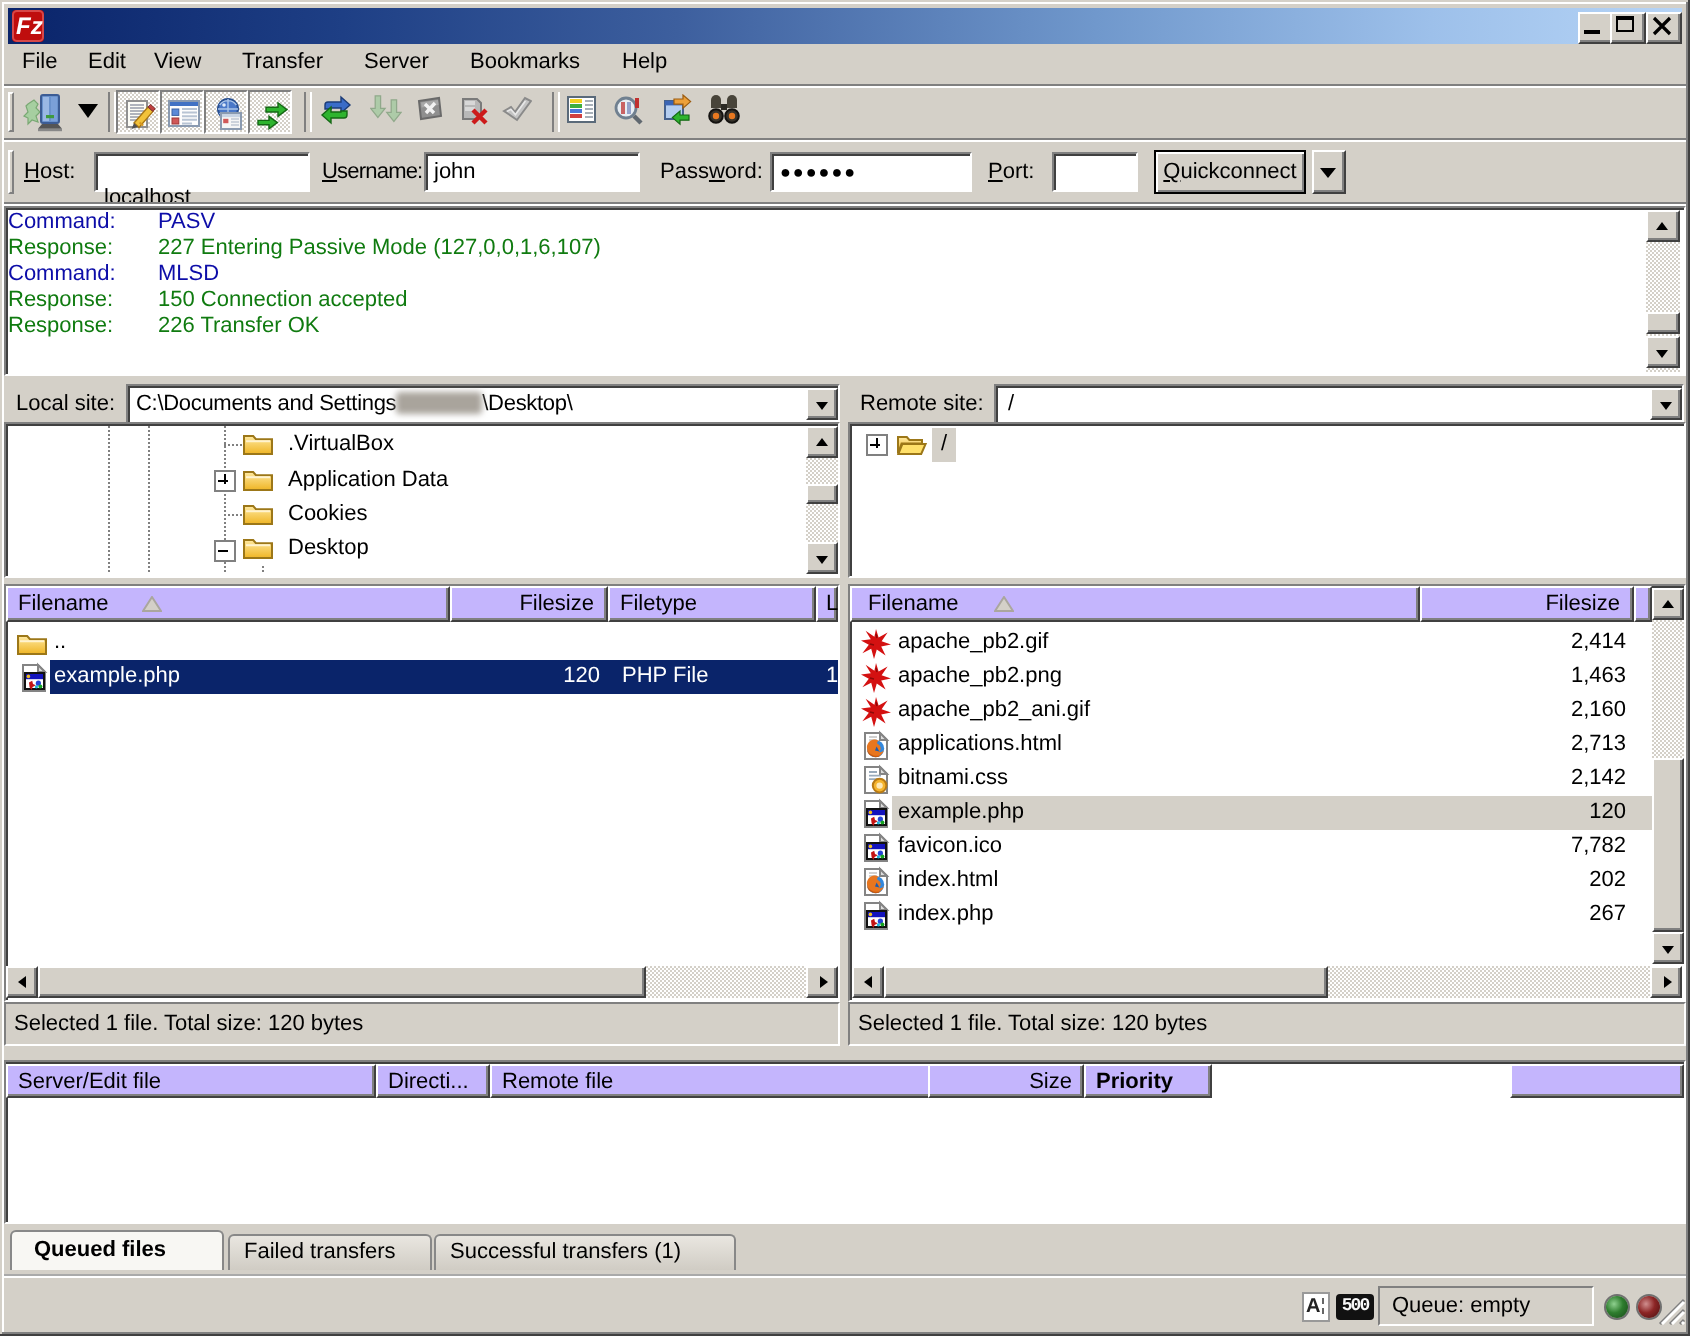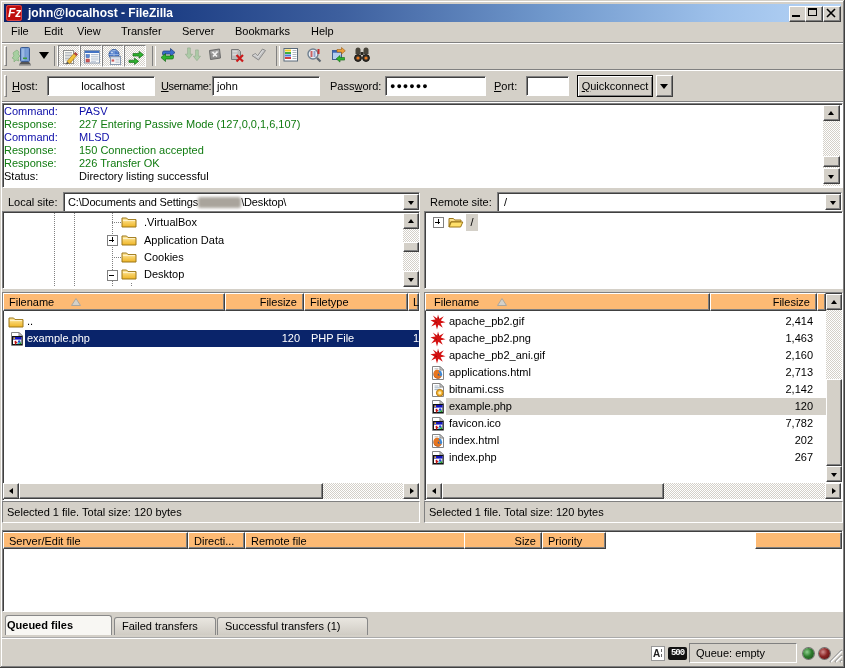--- a/index.html
+++ b/index.html
@@ -9,21 +9,21 @@
   box-shadow:inset -1px -1px 0 #404040, inset 1px 1px 0 #d4d0c8,
              inset -2px -2px 0 #808080, inset 2px 2px 0 #ffffff;}
 .abs{position:absolute;}
 .raised{background:#d4d0c8;border:1px solid;border-color:#ffffff #404040 #404040 #ffffff;
   box-shadow:inset -1px -1px 0 #808080;}
 .sunken{background:#fff;border:1px solid;border-color:#808080 #ffffff #ffffff #808080;
   box-shadow:inset 1px 1px 0 #404040;}
 .sunkengray{background:#d4d0c8;border:1px solid;border-color:#808080 #ffffff #ffffff #808080;}
 .field{background:#fff;border:1px solid;border-color:#808080 #ffffff #ffffff #808080;
   box-shadow:inset 1px 1px 0 #404040;}
-.hdr{position:absolute;background:#fdba74;border:1px solid;border-color:#ffffff #404040 #404040 #ffffff;
+.hdr{position:absolute;background:#c4b5fd;border:1px solid;border-color:#ffffff #404040 #404040 #ffffff;
   box-shadow:inset -1px -1px 0 #808080;line-height:16px;padding-left:5px;box-sizing:border-box;}
 .checker{background-color:#d4d0c8;
   background-image:linear-gradient(45deg,#fff 25%,transparent 25%,transparent 75%,#fff 75%),
                    linear-gradient(45deg,#fff 25%,transparent 25%,transparent 75%,#fff 75%);
   background-size:2px 2px;background-position:0 0,1px 1px;}
 .groove{position:absolute;height:2px;border-top:1px solid #808080;border-bottom:1px solid #ffffff;box-sizing:border-box;}
 .grip{position:absolute;width:3px;border:1px solid;border-color:#ffffff #808080 #808080 #ffffff;box-sizing:border-box;}
 .sbtn{position:absolute;width:16px;height:16px;background:#d4d0c8;border:1px solid;
   border-color:#ffffff #404040 #404040 #ffffff;box-shadow:inset -1px -1px 0 #808080;box-sizing:border-box;}
 .tri{position:absolute;width:0;height:0;}
@@ -38,21 +38,20 @@
 </style>
 </head>
 <body>
 <div class="win">
 <div class="abs" style="left:4px;top:4px;width:837px;height:18px;background:linear-gradient(90deg,#0a246a 0%,#1e3f85 20%,#3d5f9e 40%,#7098cc 65%,#9dc0ea 85%,#b6d4f6 100%);">
   <svg class="abs" style="left:2px;top:1px;" width="16" height="16" viewBox="0 0 16 16">
     <rect x="0" y="0" width="16" height="16" rx="2" fill="#bf0d0d"></rect>
     <rect x="0.5" y="0.5" width="15" height="15" rx="2" fill="none" stroke="#e87070" stroke-width="1" opacity="0.6"></rect>
     <text x="2" y="12" font-family="Liberation Sans,sans-serif" font-size="12" font-style="italic" font-weight="bold" fill="#ffffff">Fz</text>
   </svg>
-  <div class="abs" style="left:24px;top:0;width:600px;height:18px;line-height:18px;color:#fff;font-size:12px;font-weight:bold;">john@localhost - FileZilla</div>
 </div>
 <div class="abs raised" style="left:789px;top:6px;width:16px;height:14px;">
   <div class="abs" style="left:2px;top:8px;width:8px;height:2px;background:#000;"></div>
 </div>
 <div class="abs raised" style="left:805px;top:6px;width:16px;height:14px;">
   <div class="abs" style="left:2px;top:1px;width:9px;height:8px;border:1px solid #000;border-top:2px solid #000;box-sizing:border-box;"></div>
 </div>
 <div class="abs raised" style="left:823px;top:6px;width:16px;height:14px;">
   <svg class="abs" style="left:2px;top:1px;" width="10" height="10" viewBox="0 0 10 10">
     <path d="M1 1 L9 9 M9 1 L1 9" stroke="#000" stroke-width="1.6"></path>
@@ -167,21 +166,21 @@
   <circle cx="12" cy="11" r="3.4" fill="#38342c" stroke="#141210"></circle>
   <circle cx="4" cy="11" r="1.6" fill="#e87820"></circle>
   <circle cx="12" cy="11" r="1.6" fill="#e87820"></circle>
   <path d="M3 4 a2.5 2.5 0 0 1 5 0 v4 h-5 z" fill="#48443a" transform="translate(-1.5,-1)"></path>
   <path d="M3 4 a2.5 2.5 0 0 1 5 0 v4 h-5 z" fill="#48443a" transform="translate(6.5,-1)"></path>
   <rect x="6.5" y="5" width="3" height="3" fill="#2c2a24"></rect>
 </svg>
 <div class="groove" style="left:2px;top:69px;width:841px;"></div>
 <div class="grip" style="left:4px;top:75px;height:22px;"></div>
 <span class="lbl" style="left:12px;top:76px;"><u>H</u>ost:</span>
-<div class="abs field" style="left:47px;top:76px;width:108px;height:20px;box-sizing:border-box;line-height:16px;padding:1px 0 0 4px;text-align:center;">localhost</div>
+<div class="abs field" style="left:47px;top:76px;width:108px;height:20px;box-sizing:border-box;line-height:16px;padding:14px 0 0 4px;">localhost</div>
 <span class="lbl" style="left:161px;top:76px;letter-spacing:-0.4px;"><u>U</u>sername:</span>
 <div class="abs field" style="left:212px;top:76px;width:108px;height:20px;box-sizing:border-box;line-height:16px;padding:1px 0 0 4px;">john</div>
 <span class="lbl" style="left:330px;top:76px;">Pass<u>w</u>ord:</span>
 <div class="abs field" style="left:385px;top:76px;width:101px;height:20px;box-sizing:border-box;line-height:13px;padding:3px 0 0 4px;font-size:9px;letter-spacing:1px;">●●●●●●</div>
 <span class="lbl" style="left:494px;top:76px;"><u>P</u>ort:</span>
 <div class="abs field" style="left:526px;top:76px;width:43px;height:20px;box-sizing:border-box;"></div>
 <div class="abs" style="left:577px;top:75px;width:76px;height:22px;background:#d4d0c8;border:1px solid #000;box-shadow:inset 1px 1px 0 #ffffff, inset -1px -1px 0 #808080;box-sizing:border-box;text-align:center;line-height:20px;"><u>Q</u>uickconnect</div>
 <div class="abs raised" style="left:656px;top:75px;width:17px;height:22px;box-sizing:border-box;">
   <div class="tri" style="left:3px;top:8px;border-left:4.5px solid transparent;border-right:4.5px solid transparent;border-top:5px solid #000;"></div>
 </div>
@@ -200,24 +199,20 @@
         <span style="left:0px;">Command:</span>
         <span style="left:75px;">MLSD</span>
       </div>
   <div class="logline" style="top:39px;color:#107b10;">
         <span style="left:0px;">Response:</span>
         <span style="left:75px;">150 Connection accepted</span>
       </div>
   <div class="logline" style="top:52px;color:#107b10;">
         <span style="left:0px;">Response:</span>
         <span style="left:75px;">226 Transfer OK</span>
-      </div>
-  <div class="logline" style="top:65px;color:#000;">
-        <span style="left:0px;">Status:</span>
-        <span style="left:75px;">Directory listing successful</span>
       </div>
 </div>
 <div class="abs checker" style="left:823px;top:105px;width:17px;height:81px;"></div>
 <div class="sbtn" style="left:823px;top:105px;width:17px;">
   <div class="tri" style="left:4px;top:5px;border-left:3.5px solid transparent;border-right:3.5px solid transparent;border-bottom:4px solid #000;"></div>
 </div>
 <div class="abs raised" style="left:823px;top:156px;width:17px;height:11px;box-sizing:border-box;"></div>
 <div class="sbtn" style="left:823px;top:168px;width:17px;">
   <div class="tri" style="left:4px;top:6px;border-left:3.5px solid transparent;border-right:3.5px solid transparent;border-top:4px solid #000;"></div>
 </div>
@@ -428,23 +423,23 @@
 <div class="abs raised" style="left:442px;top:483px;width:222px;height:16px;box-sizing:border-box;"></div>
 <div class="sbtn" style="left:825px;top:483px;">
   <div class="tri" style="left:6px;top:4px;border-top:3.5px solid transparent;border-bottom:3.5px solid transparent;border-left:4px solid #000;"></div>
 </div>
 <div class="abs sunkengray" style="left:424px;top:501px;width:419px;height:22px;box-sizing:border-box;line-height:20px;padding-left:4px;">Selected 1 file. Total size: 120 bytes</div>
 <div class="abs sunken" style="left:2px;top:530px;width:841px;height:82px;box-sizing:border-box;background:#fff;"></div>
 <div class="hdr" style="left:3px;top:532px;width:185px;height:17px;">Server/Edit file</div>
 <div class="hdr" style="left:188px;top:532px;width:57px;height:17px;">Directi...</div>
 <div class="hdr" style="left:245px;top:532px;width:224px;height:17px;">Remote file</div>
 <div class="hdr" style="left:464px;top:532px;width:78px;height:17px;text-align:right;padding-right:5px;padding-left:0;">Size</div>
-<div class="hdr" style="left:542px;top:532px;width:64px;height:17px;">Priority</div>
+<div class="hdr" style="left:542px;top:532px;width:64px;height:17px;font-weight:bold;">Priority</div>
 <div class="hdr" style="left:755px;top:532px;width:87px;height:17px;"></div>
-<div class="abs" style="left:5px;top:615px;width:107px;height:20px;background:#f8f7f3;border:1px solid #888;border-bottom:none;border-radius:3px 3px 0 0;font-weight:bold;line-height:19px;padding-left:1px;box-sizing:border-box;">Queued files</div>
+<div class="abs" style="left:5px;top:615px;width:107px;height:20px;background:#f8f7f3;border:1px solid #888;border-bottom:none;border-radius:3px 3px 0 0;font-weight:bold;line-height:19px;padding-left:11px;box-sizing:border-box;">Queued files</div>
 <div class="abs" style="left:114px;top:617px;width:102px;height:18px;background:linear-gradient(#e9e6e0,#d0ccc4);border:1px solid #888;border-bottom:none;border-radius:3px 3px 0 0;line-height:17px;padding-left:7px;box-sizing:border-box;">Failed transfers</div>
 <div class="abs" style="left:217px;top:617px;width:151px;height:18px;background:linear-gradient(#e9e6e0,#d0ccc4);border:1px solid #888;border-bottom:none;border-radius:3px 3px 0 0;line-height:17px;padding-left:7px;box-sizing:border-box;">Successful transfers (1)</div>
 <div class="groove" style="left:2px;top:637px;width:841px;border-top:1px solid #aaa;"></div>
 <div class="abs" style="left:651px;top:646px;width:14px;height:15px;background:#fff;border:1px solid #999;box-sizing:border-box;">
   <div class="abs" style="left:1px;top:1px;font-size:10px;font-weight:bold;color:#222;line-height:12px;">A</div>
   <div class="abs" style="left:9px;top:2px;width:1px;height:3px;background:#666;"></div>
   <div class="abs" style="left:9px;top:7px;width:1px;height:3px;background:#666;"></div>
 </div>
 <div class="abs" style="left:668px;top:647px;width:19px;height:13px;background:#111;border-radius:2px;color:#f8f8f8;font-size:9px;font-weight:bold;text-align:center;line-height:13px;font-family:Liberation Mono, monospace;letter-spacing:-1px;">500</div>
 <div class="abs" style="left:689px;top:643px;width:108px;height:20px;background:#d4d0c8;border:1px solid;border-color:#808080 #fff #fff #808080;box-sizing:border-box;line-height:18px;padding-left:6px;">Queue: empty</div>

